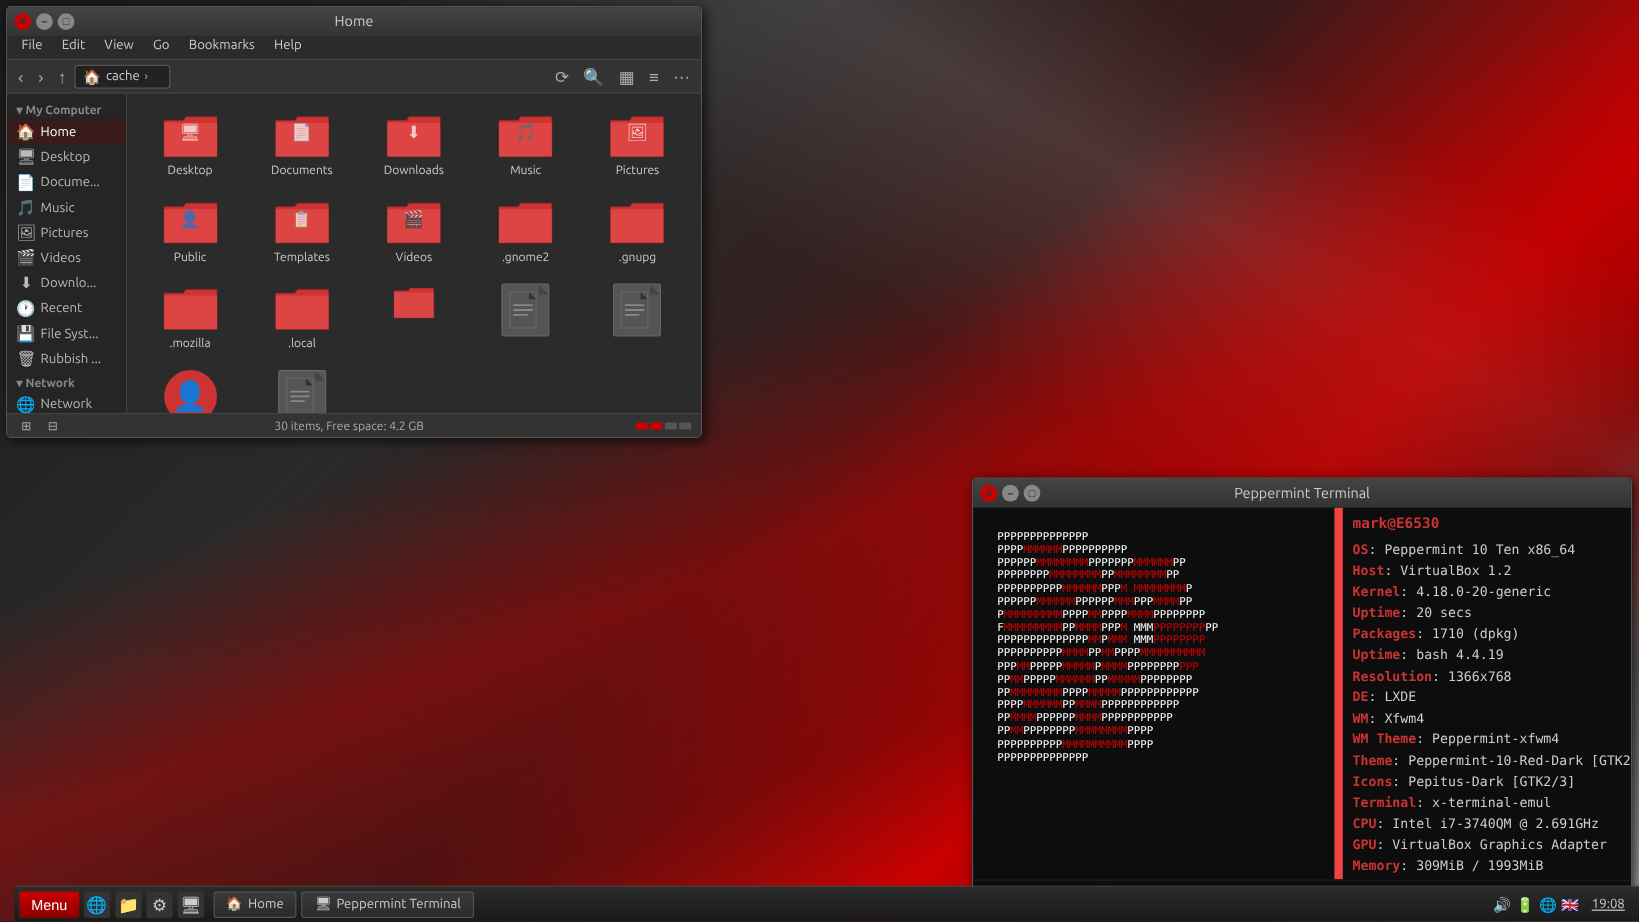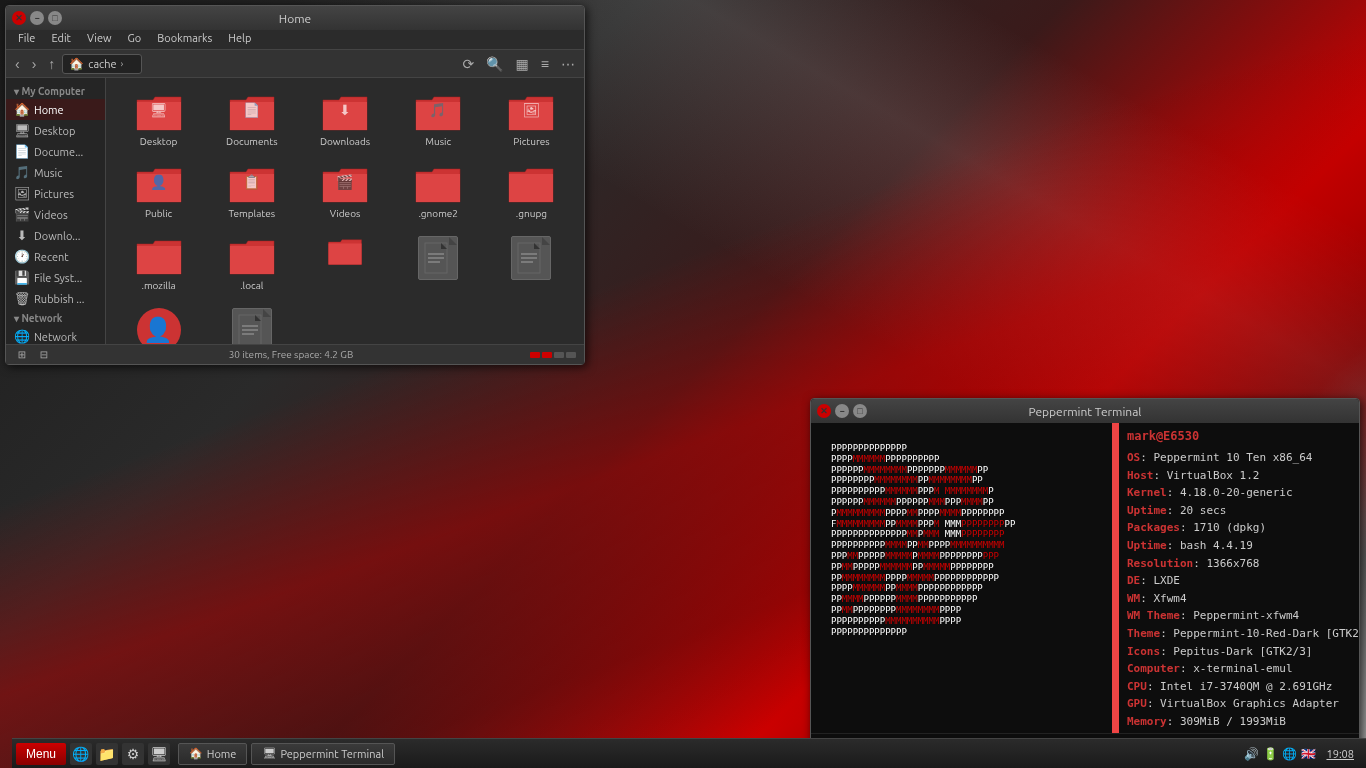--- a/index.html
+++ b/index.html
@@ -850,21 +850,21 @@
       <div class="term-info-line"><span class="term-key">Kernel</span>: 4.18.0-20-generic</div>
       <div class="term-info-line"><span class="term-key">Uptime</span>: 20 secs</div>
       <div class="term-info-line"><span class="term-key">Packages</span>: 1710 (dpkg)</div>
       <div class="term-info-line"><span class="term-key">Uptime</span>: bash 4.4.19</div>
       <div class="term-info-line"><span class="term-key">Resolution</span>: 1366x768</div>
       <div class="term-info-line"><span class="term-key">DE</span>: LXDE</div>
       <div class="term-info-line"><span class="term-key">WM</span>: Xfwm4</div>
       <div class="term-info-line"><span class="term-key">WM Theme</span>: Peppermint-xfwm4</div>
       <div class="term-info-line"><span class="term-key">Theme</span>: Peppermint-10-Red-Dark [GTK2/3]</div>
       <div class="term-info-line"><span class="term-key">Icons</span>: Pepitus-Dark [GTK2/3]</div>
-      <div class="term-info-line"><span class="term-key">Computer</span>: x-terminal-emul</div>
+      <div class="term-info-line"><span class="term-key">Terminal</span>: x-terminal-emul</div>
       <div class="term-info-line"><span class="term-key">CPU</span>: Intel i7-3740QM @ 2.691GHz</div>
       <div class="term-info-line"><span class="term-key">GPU</span>: VirtualBox Graphics Adapter</div>
       <div class="term-info-line"><span class="term-key">Memory</span>: 309MiB / 1993MiB</div>
 
     </div>
   </div>
 
   <div class="terminal-prompt-area">
     <span class="prompt-user">mark@E6530</span>
     <span class="prompt-path"> ~ </span>

